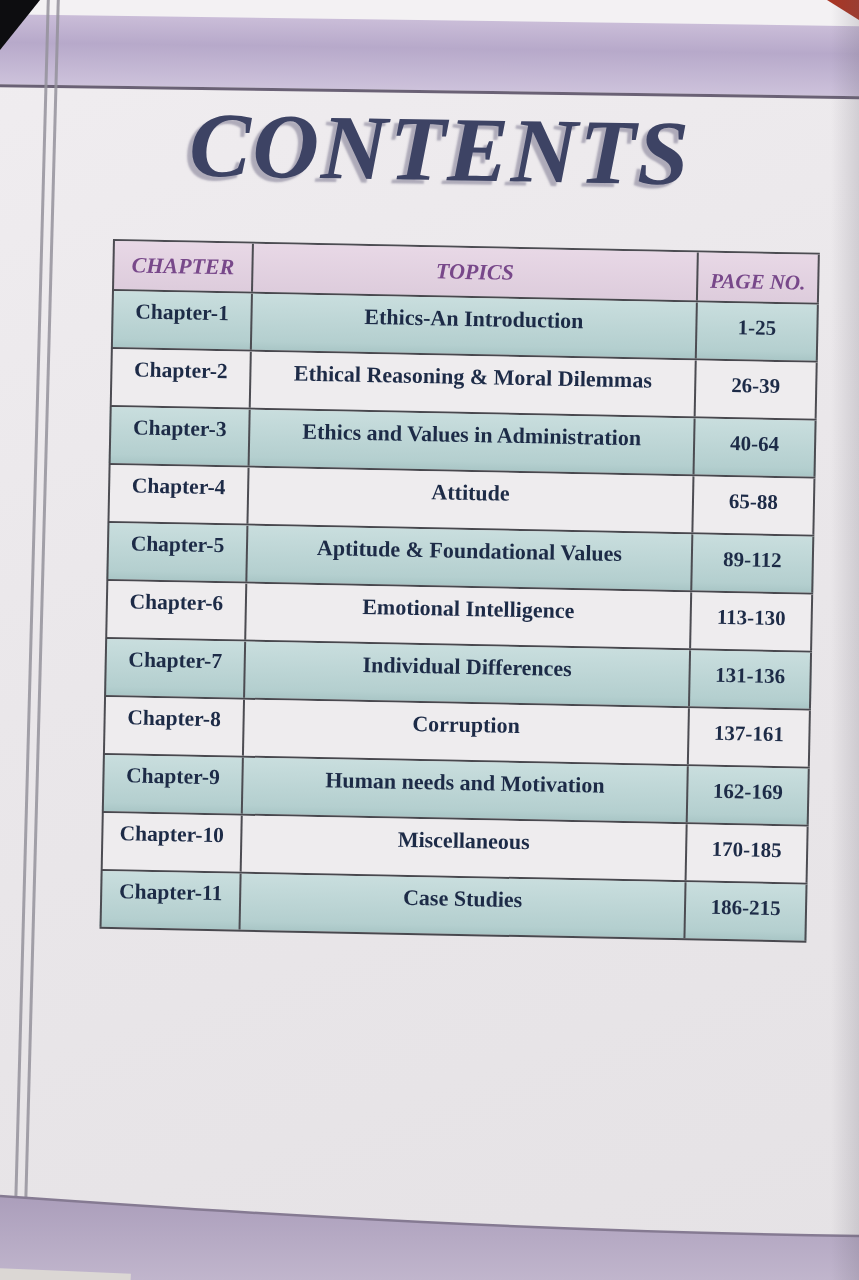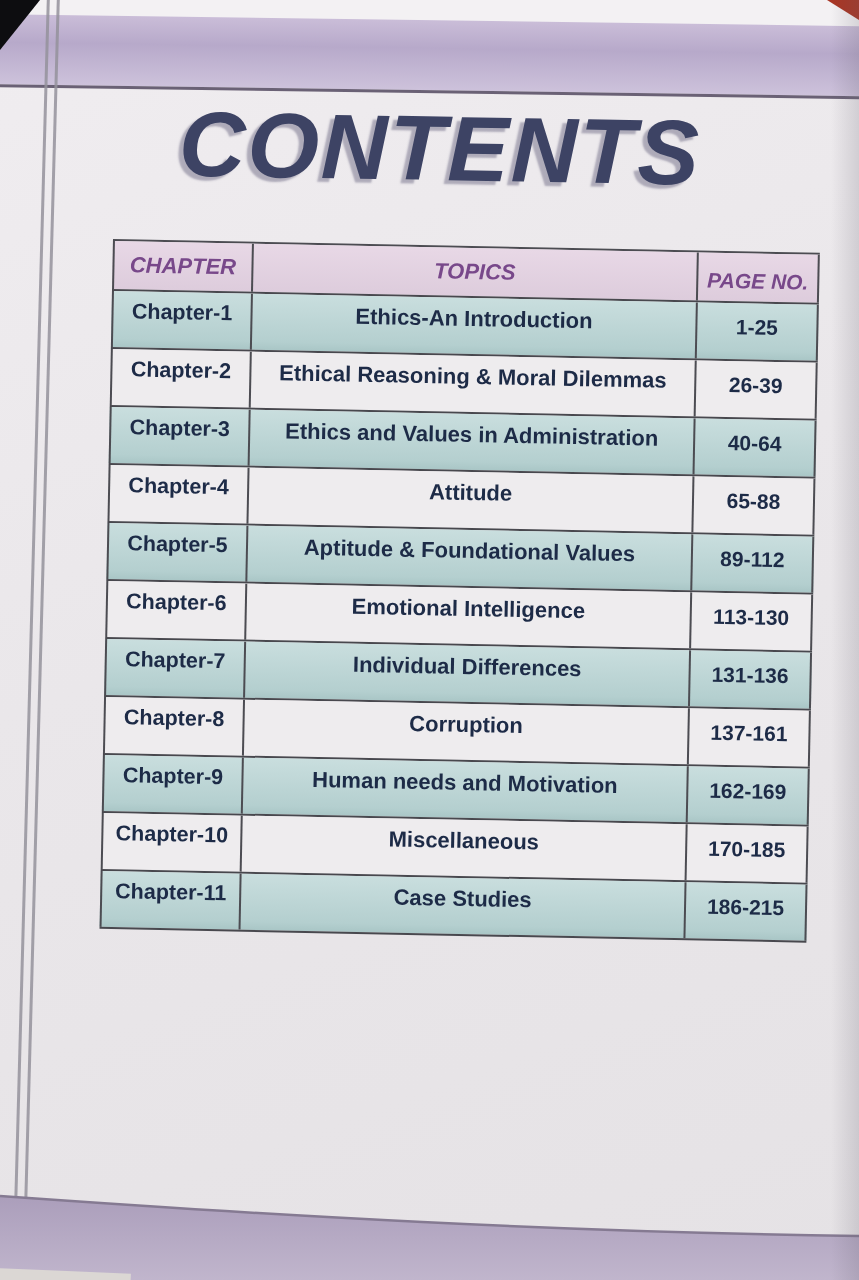--- a/index.html
+++ b/index.html
@@ -1,19 +1,19 @@
 <!DOCTYPE html>
 <html><head>
 <meta charset="utf-8">
 <style>
   html,body{margin:0;padding:0;background:#141414;}
   .photo{
     position:relative; width:859px; height:1280px; overflow:hidden;
     background:linear-gradient(160deg,#f0edf0 0%,#eae7ea 45%,#e5e2e5 100%);
-    font-family:Liberation Sans, sans-serif;
+    font-family:Liberation Serif, serif;
   }
   
   .top-white{position:absolute;left:0;top:0;width:100%;height:30px;background:#f3f1f3;}
   .top-band{
     position:absolute;left:-12px;top:14px;width:900px;height:70px;
     transform:rotate(0.8deg);transform-origin:top left;
     background:linear-gradient(180deg,#cabdd8 0%,#b7a9ca 40%,#cdc2db 100%);
     border-bottom:3px solid #6a6175;
   }
   .corner-black{position:absolute;left:0;top:0;width:40px;height:50px;

